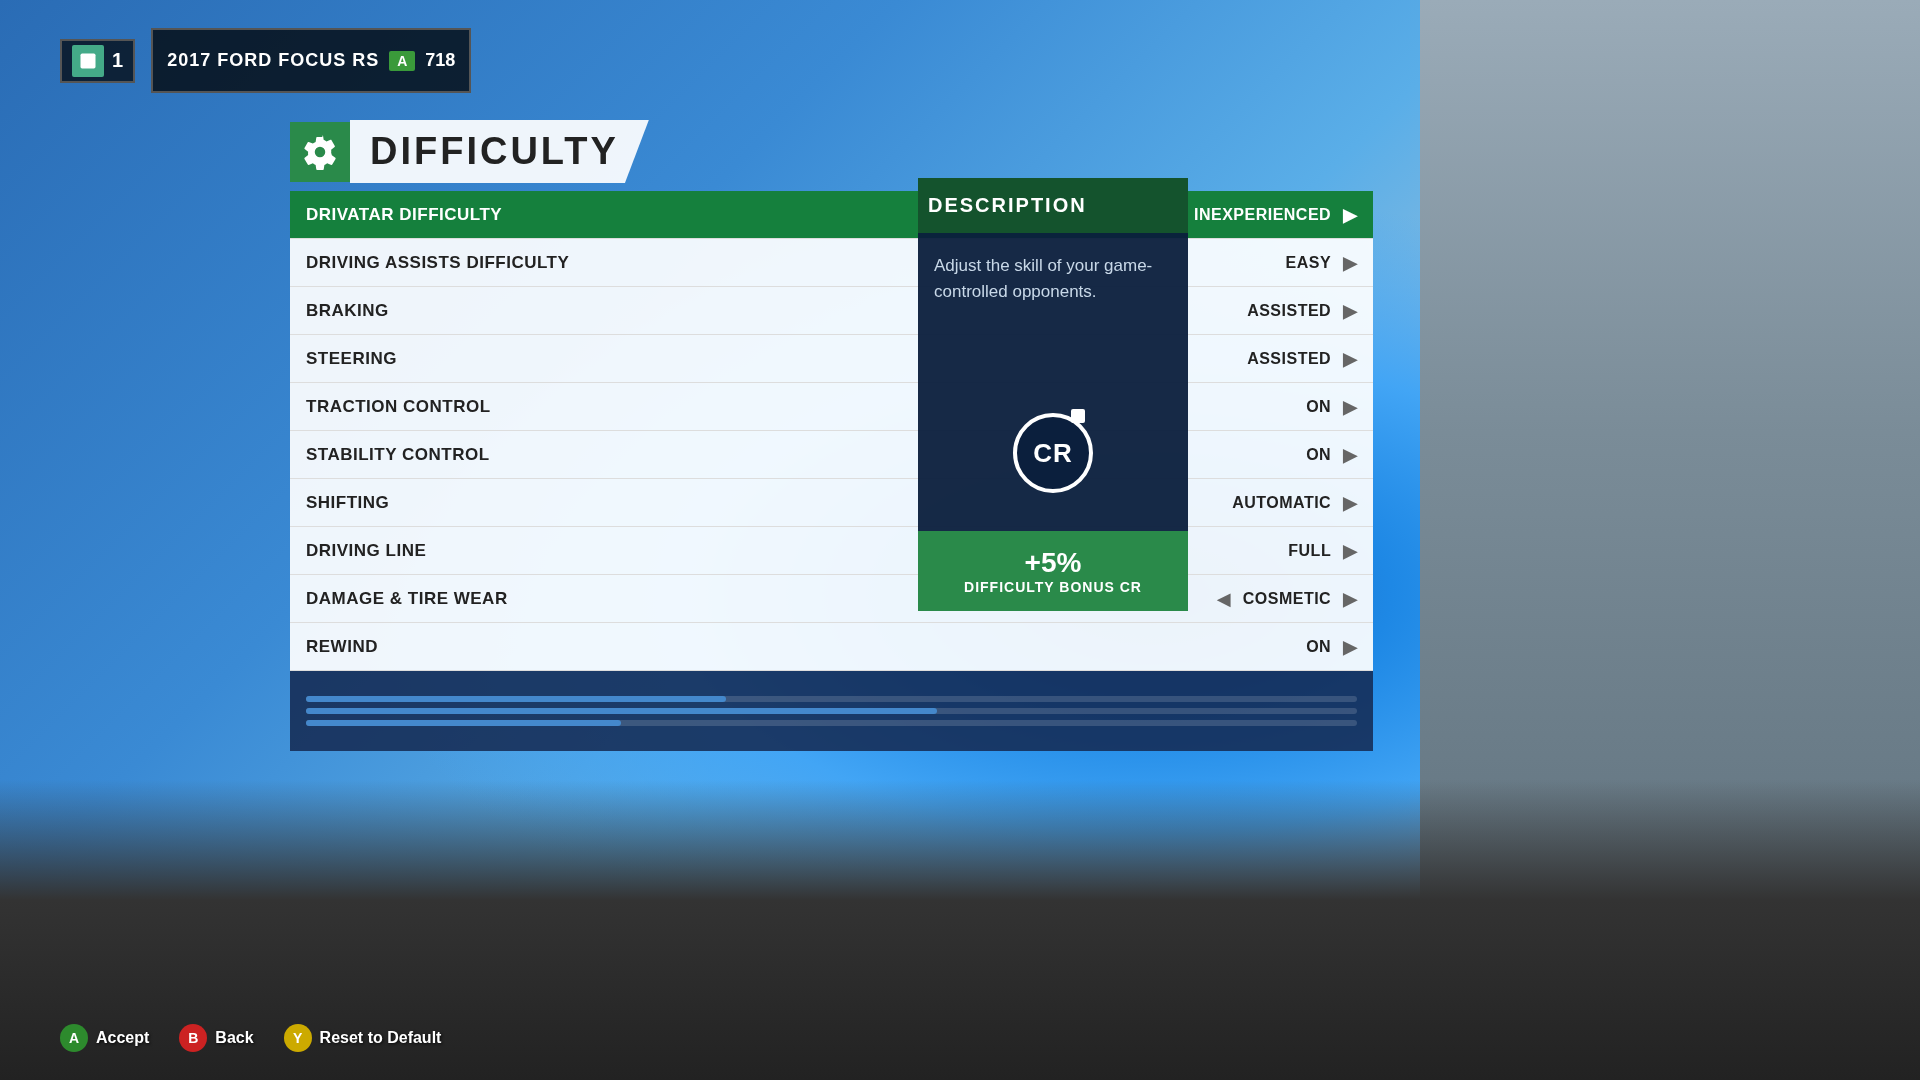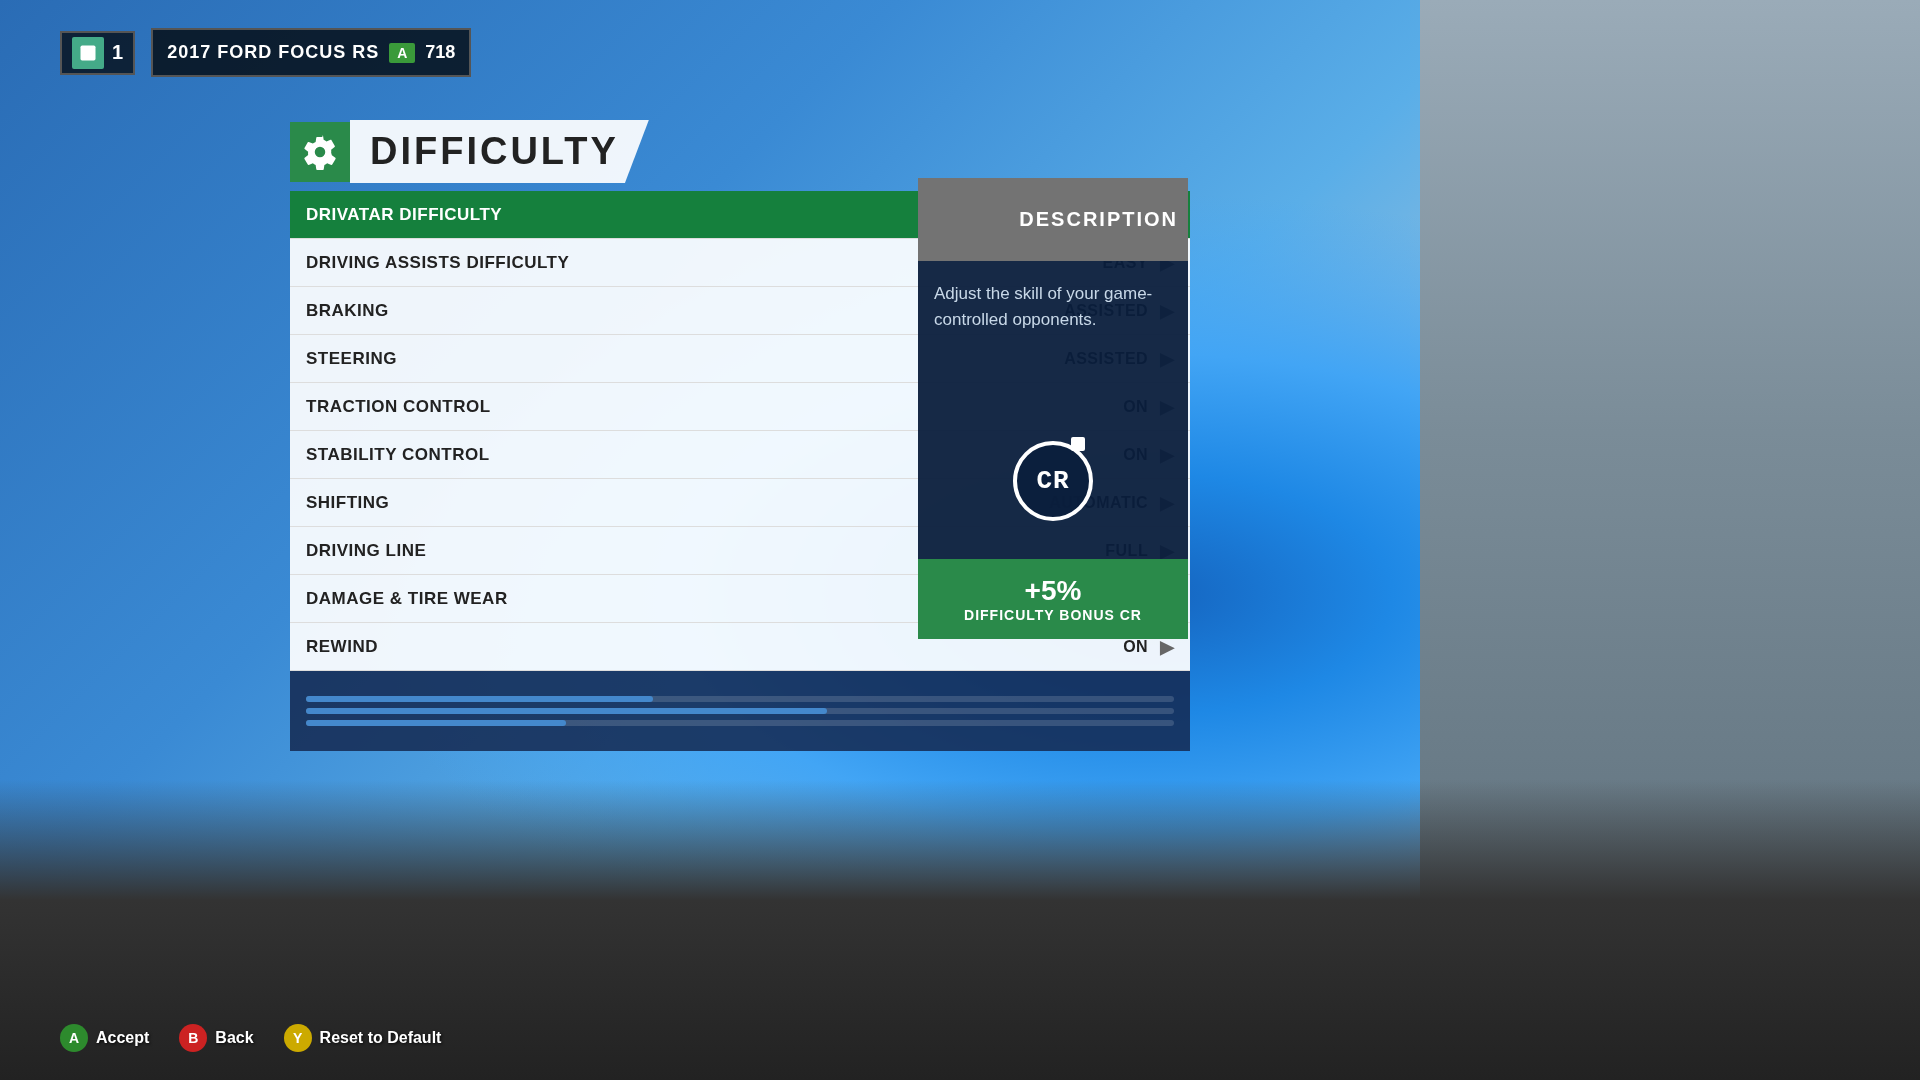--- a/index.html
+++ b/index.html
@@ -77,21 +77,21 @@
     .player-num {
       color: white;
       font-size: 20px;
       font-weight: bold;
     }
     .car-badge {
       display: flex;
       align-items: center;
       background: rgba(0,0,0,0.75);
       border: 2px solid #555;
-      padding: 12px 14px;
+      padding: 20px 14px;
       gap: 10px;
     }
     .car-name {
       color: white;
       font-size: 18px;
       font-weight: bold;
       letter-spacing: 1px;
     }
     .car-class {
       background: #3a9a3a;
@@ -106,21 +106,21 @@
       font-size: 18px;
       font-weight: bold;
       text-align: center;
     }
 
     
     .panel-container {
       position: absolute;
       top: 120px;
       left: 290px;
-      width: 900px;
+      width: 1083px;
       z-index: 10;
     }
 
     
     .title-bar {
       display: flex;
       align-items: center;
       margin-bottom: 8px;
     }
     .title-icon {
@@ -227,45 +227,44 @@
     
     .desc-panel {
       position: absolute;
       top: 178px;
       left: 918px;
       width: 270px;
       background: rgba(10,30,60,0.95);
       z-index: 10;
     }
     .desc-title {
-      background: #737373;
+      background: #14532d;
       color: white;
       font-size: 20px;
       font-weight: 900;
       letter-spacing: 2px;
-      text-align: right;
-      padding: 30px 10px;
+      text-align: left;
+      padding: 16px 10px;
     }
     .desc-content {
       padding: 20px 16px;
       color: #c8d8e8;
       font-size: 17px;
       line-height: 1.5;
       min-height: 160px;
     }
     .desc-cr-area {
       display: flex;
       flex-direction: column;
       align-items: center;
       padding: 20px 0 30px;
     }
     .cr-icon-wrap {
       position: relative;
       margin-bottom: 8px;
-      font-family: Liberation Mono, monospace;
     }
     .cr-icon {
       width: 80px;
       height: 80px;
       border-radius: 50%;
       border: 4px solid white;
       background: rgba(10,30,60,0.9);
       display: flex;
       align-items: center;
       justify-content: center;

